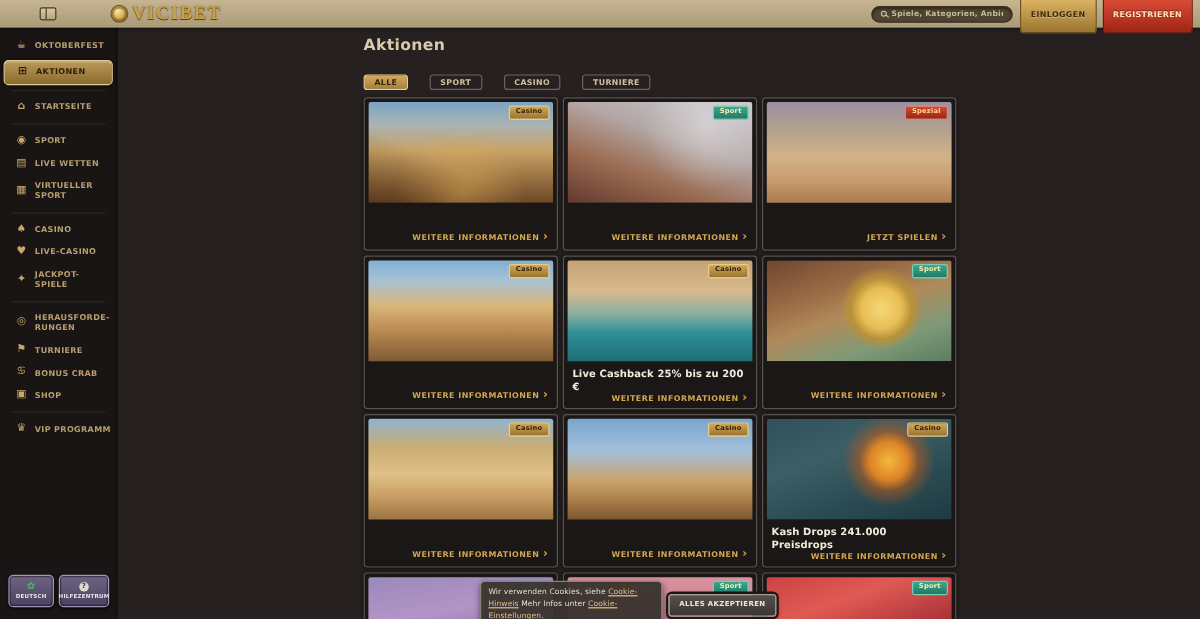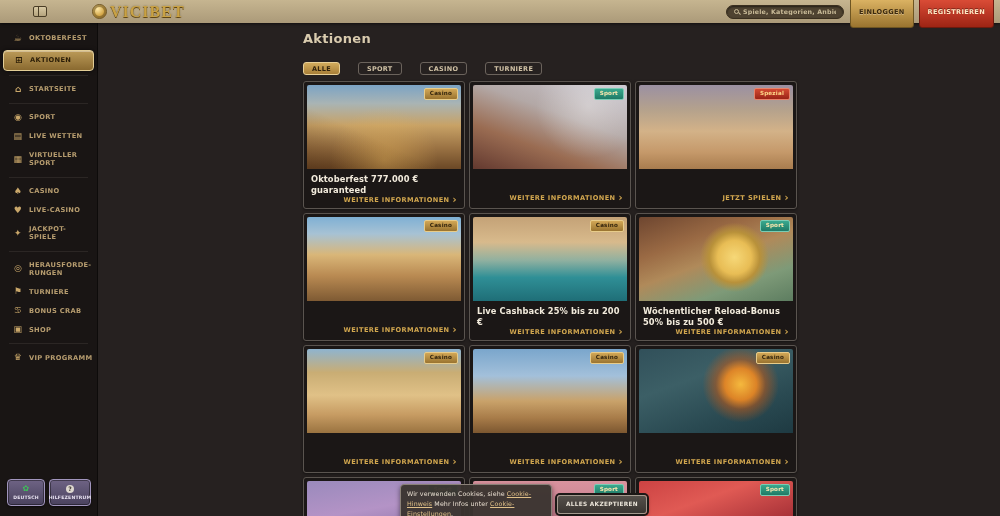--- a/index.html
+++ b/index.html
@@ -217,21 +217,20 @@
         <button class="chip">CASINO</button>
 
         <button class="chip">TURNIERE</button>
       </div>
     <section class="cards">
 
         <article class="card">
           <div class="card-art" style="background: linear-gradient(25deg, rgba(60, 30, 10, 0.35), rgba(0, 0, 0, 0) 40%), radial-gradient(circle at 50% 90%, rgba(230, 180, 90, 0.5), rgba(0, 0, 0, 0) 50%), linear-gradient(rgb(123, 163, 196) 0%, rgb(169, 180, 180) 22%, rgb(200, 162, 102) 48%, rgb(154, 114, 67) 75%, rgb(107, 72, 38) 100%);"></div>
           <span class="badge casino">Casino</span>
           <div class="card-body">
-            <p class="card-title">Oktoberfest 777.000 € guaranteed</p>
             <a class="card-cta">
               <span>WEITERE INFORMATIONEN</span>
               <span class="chev">›</span>
             </a>
           </div>
         </article>
 
         <article class="card">
           <div class="card-art" style="background: radial-gradient(circle at 75% 25%, rgba(255, 255, 255, 0.35), rgba(0, 0, 0, 0) 40%), linear-gradient(200deg, rgb(201, 198, 207) 0%, rgb(179, 168, 166) 38%, rgb(154, 108, 82) 68%, rgb(99, 57, 47) 100%);"></div>
           <span class="badge sport">Sport</span>
@@ -274,21 +273,20 @@
               <span>WEITERE INFORMATIONEN</span>
               <span class="chev">›</span>
             </a>
           </div>
         </article>
 
         <article class="card">
           <div class="card-art" style="background: radial-gradient(circle at 62% 48%, rgb(246, 216, 120) 0%, rgb(232, 189, 85) 16%, rgb(184, 145, 58) 24%, rgba(0, 0, 0, 0) 33%), linear-gradient(160deg, rgb(110, 70, 48) 0%, rgb(154, 106, 68) 30%, rgb(176, 138, 90) 50%, rgb(126, 154, 120) 75%, rgb(93, 125, 96) 100%);"></div>
           <span class="badge sport">Sport</span>
           <div class="card-body">
-            <p class="card-title">Wöchentlicher Reload-Bonus 50% bis zu 500 €</p>
             <a class="card-cta">
               <span>WEITERE INFORMATIONEN</span>
               <span class="chev">›</span>
             </a>
           </div>
         </article>
 
         <article class="card">
           <div class="card-art" style="background: linear-gradient(rgb(143, 180, 207) 0%, rgb(201, 173, 116) 28%, rgb(224, 193, 135) 55%, rgb(199, 156, 99) 78%, rgb(154, 115, 64) 100%);"></div>
           <span class="badge casino">Casino</span>
@@ -308,20 +306,21 @@
               <span>WEITERE INFORMATIONEN</span>
               <span class="chev">›</span>
             </a>
           </div>
         </article>
 
         <article class="card">
           <div class="card-art" style="background: radial-gradient(circle at 66% 42%, rgba(255, 190, 60, 0.95) 0%, rgba(250, 140, 30, 0.85) 14%, rgba(200, 90, 20, 0.5) 22%, rgba(0, 0, 0, 0) 34%), linear-gradient(160deg, rgb(49, 80, 90) 0%, rgb(60, 95, 102) 35%, rgb(42, 74, 82) 70%, rgb(30, 58, 66) 100%);"></div>
           <span class="badge casino">Casino</span>
           <div class="card-body">
+            <p class="card-title">Kash Drops 241.000 Preisdrops</p>
             <a class="card-cta">
               <span>WEITERE INFORMATIONEN</span>
               <span class="chev">›</span>
             </a>
           </div>
         </article>
 
         <article class="card partial">
           <div class="card-art" style="background: linear-gradient(170deg, rgb(154, 138, 188) 0%, rgb(180, 147, 198) 35%, rgb(138, 111, 164) 70%, rgb(107, 85, 135) 100%);"></div>
           <span class="badge sport">Sport</span>

